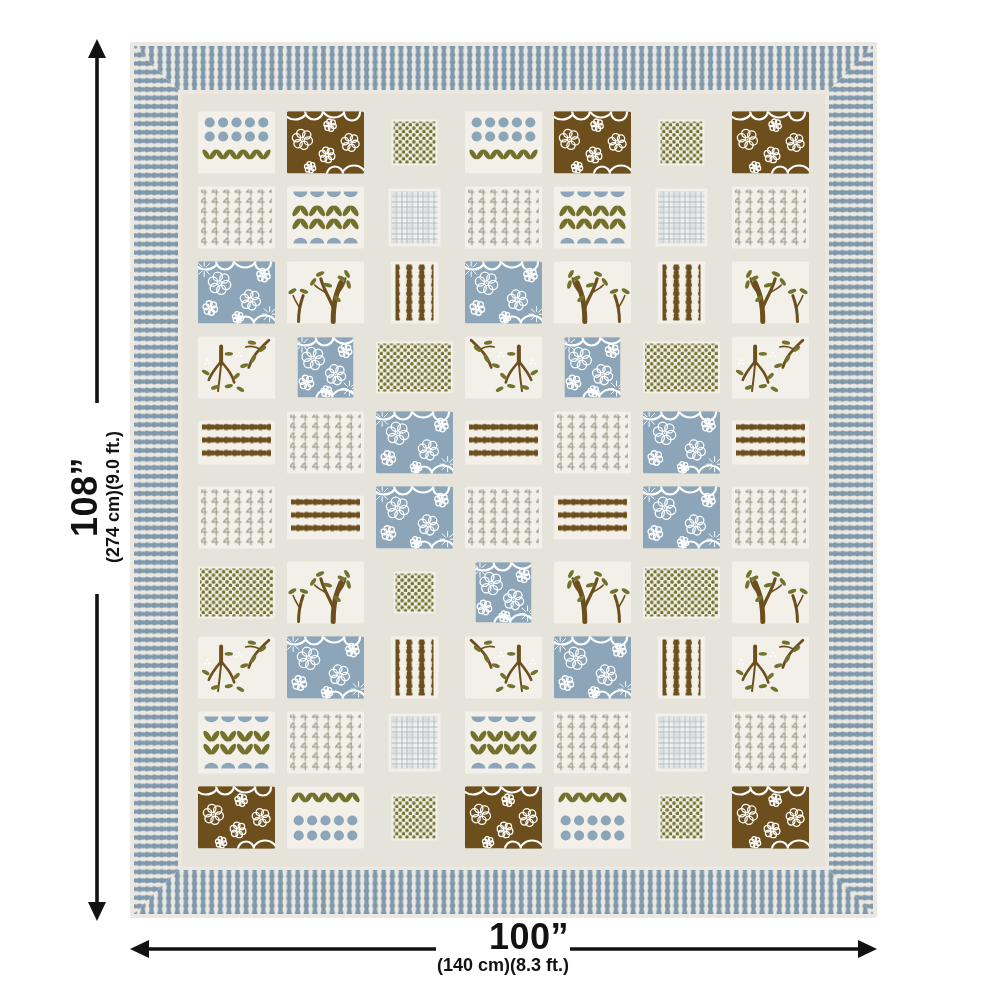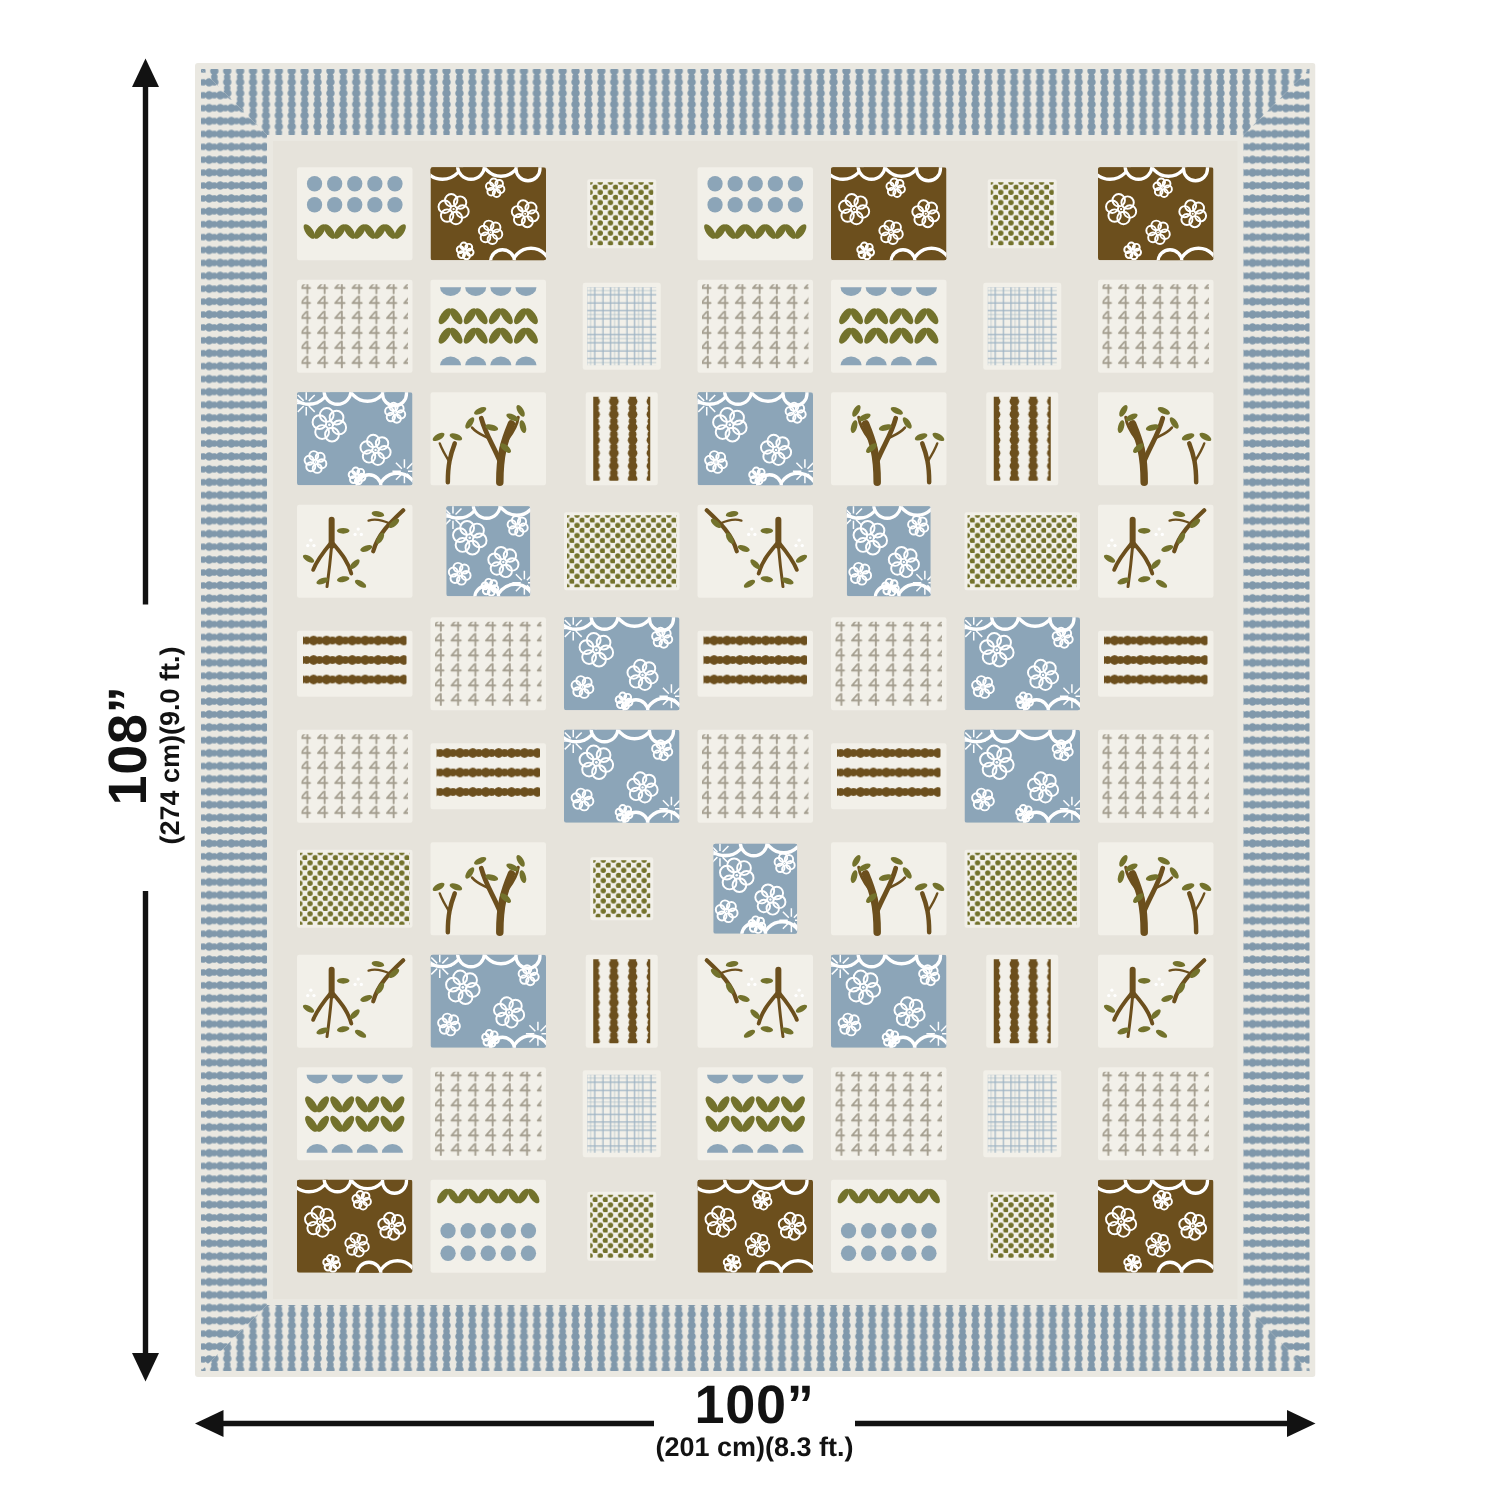--- a/index.html
+++ b/index.html
@@ -6,21 +6,21 @@
   .page{position:relative;width:1000px;height:1000px;background:#ffffff;overflow:hidden;
         font-family:"Liberation Sans",sans-serif;}
   .quilt{position:absolute;left:130px;top:42px;width:747px;height:876px;}
   .quilt svg{display:block;}
   .overlay{position:absolute;left:0;top:0;width:1000px;height:1000px;pointer-events:none;}
   .dim-v-label{position:absolute;left:96px;top:497px;
         transform:translate(-50%,-50%) rotate(-90deg);
         text-align:center;color:#121212;white-space:nowrap;}
   .dim-h-label{position:absolute;left:503px;top:950px;
         transform:translate(-50%,-54%);
-        text-align:center;color:#121212;white-space:nowrap;}
+        text-align:right;color:#121212;white-space:nowrap;}
   .dim-main{font-weight:800;font-size:36px;line-height:1;letter-spacing:0.5px;color:#121212;}
   .dim-sub{font-weight:700;font-size:18px;line-height:1.2;color:#121212;}
 </style>
 </head>
 <body>
 
 <div class="page">
 
   <div class="quilt">
     <svg id="quilt-svg" width="747" height="876" viewBox="0 0 747 876">
@@ -1795,16 +1795,16 @@
     </g>
   </svg>
 
   <div class="dim-v-label">
     <div class="dim-main">108”</div>
     <div class="dim-sub">(274 cm)(9.0 ft.)</div>
   </div>
 
   <div class="dim-h-label">
     <div class="dim-main">100”</div>
-    <div class="dim-sub">(201 cm)(8.3 ft.)</div>
+    <div class="dim-sub">(140 cm)(8.3 ft.)</div>
   </div>
 
 </div>
 
 </body></html>

